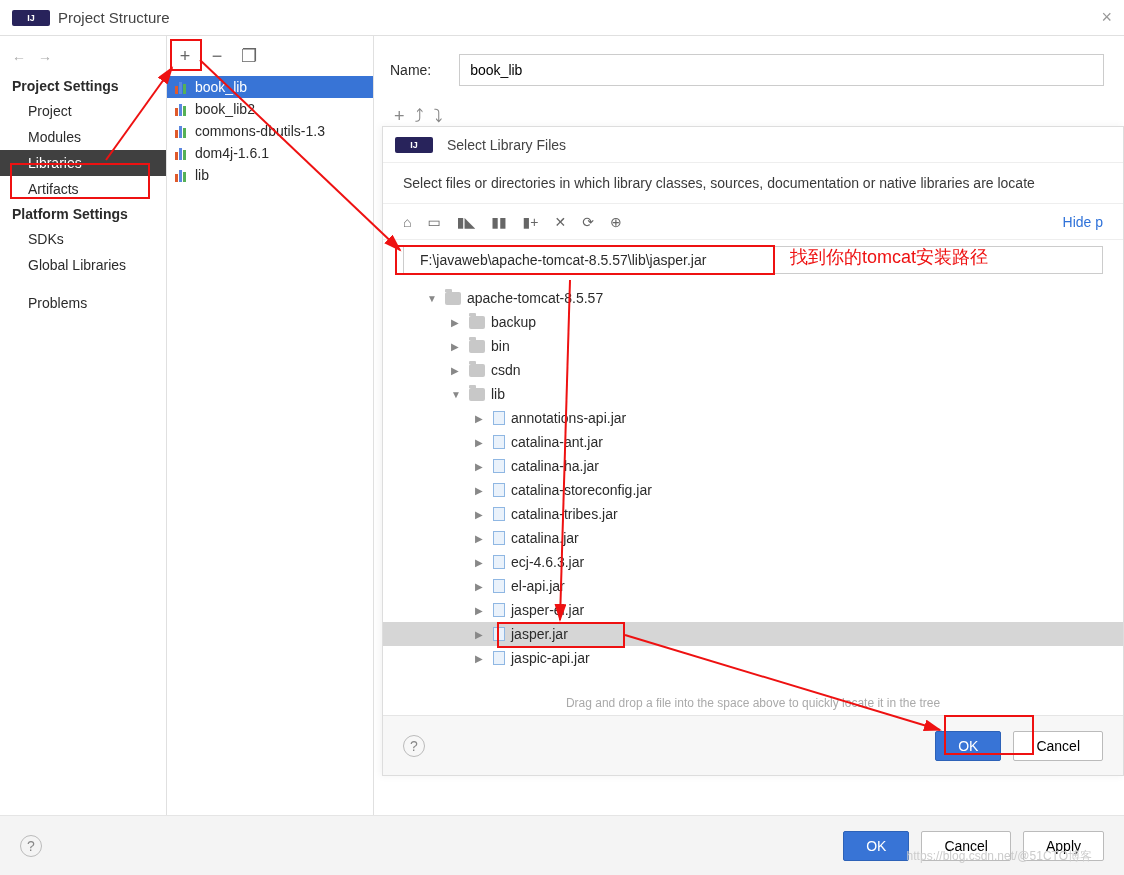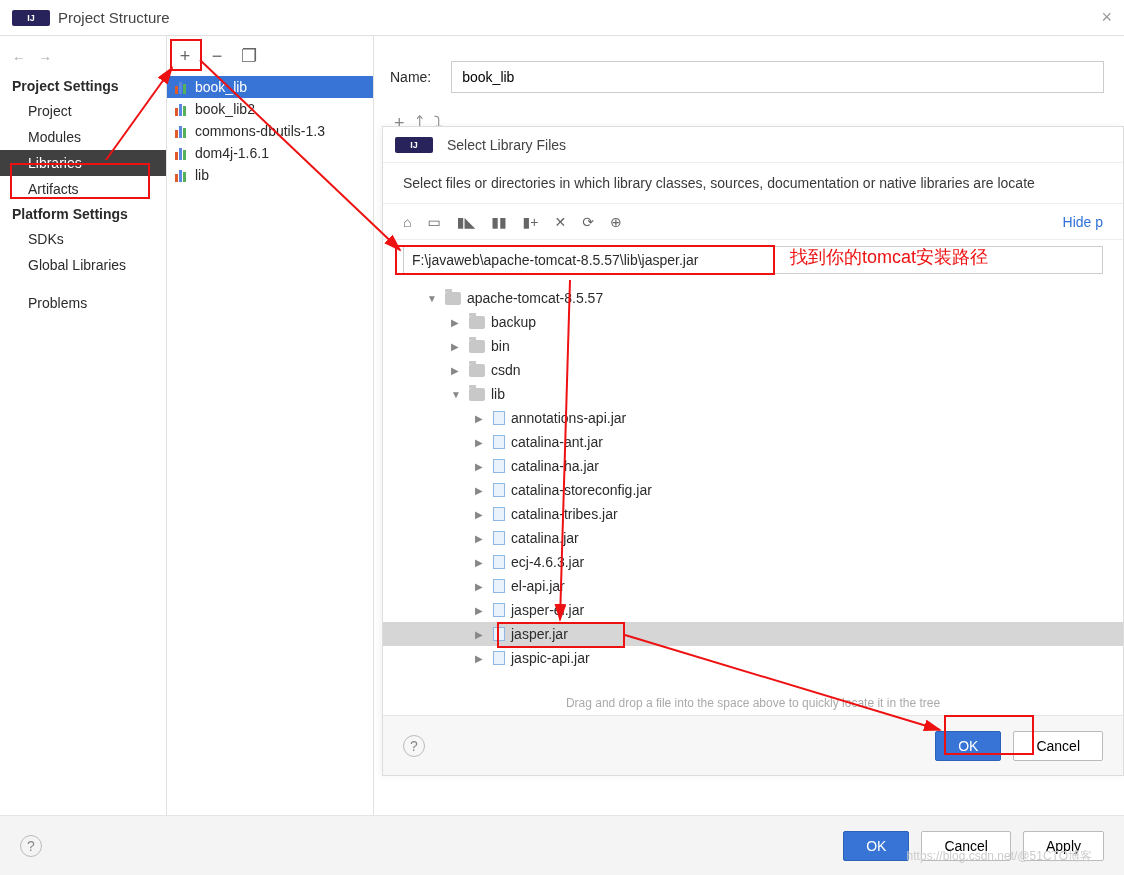--- a/index.html
+++ b/index.html
@@ -20,34 +20,34 @@
   .lib-toolbar .tb-btn { font-size:18px; cursor:default; width:20px; text-align:center;}
   .lib-list { }
   .lib-item { display:flex; align-items:center; padding:3px 8px; gap:6px; font-size:14px;}
   .lib-item.selected { background:#3874d6; color:#fff;}
   .lib-icon { width:14px; display:flex; gap:1px; align-items:flex-end; height:14px;}
   .lib-icon span{width:3px;}
   .lib-icon .b1{height:8px;background:#e05a2b;}
   .lib-icon .b2{height:12px;background:#5b87e0;}
   .lib-icon .b3{height:10px;background:#55b157;}
   .right { flex:1; padding:18px 0 0 16px; position:relative;}
-  .name-row { display:flex; align-items:center; gap:20px; padding-right:20px; margin-bottom:20px;margin-top:7px;}
+  .name-row { display:flex; align-items:center; gap:28px; padding-right:20px; margin-bottom:20px;}
   .name-row label{font-size:14px;}
   .name-input { flex:1; border:1px solid #ccc; padding:6px 10px; font-size:14px; height:32px;}
   .small-toolbar{ color:#888; font-size:18px; display:flex; gap:10px; padding-left:4px;}
 
   
   .dialog { position:absolute; left:382px; top:126px; right:0; height:650px; background:#fff; border:1px solid #ddd; box-shadow:-2px 0 8px rgba(0,0,0,.05);}
   .dlg-title { height:36px; display:flex; align-items:center; padding:0 12px; border-bottom:1px solid #eee;}
   .dlg-title .t { font-size:14px; color:#444; margin-left:6px;}
   .dlg-sub { padding:12px 20px; color:#3a3a3a; font-size:14px; border-bottom:1px solid #eee;}
   .dlg-toolbar { display:flex; align-items:center; padding:6px 20px; gap:16px; color:#666; border-bottom:1px solid #eee; height:36px;}
   .dlg-toolbar .ic { font-size:14px; cursor:default;}
   .hide-path { margin-left:auto; color:#2f72d9; font-size:14px;}
-  .path-box { margin:6px 20px 12px; border:1px solid #ccc; padding:5px 8px; font-size:14px; background:#fff;}
+  .path-box { margin:6px 20px 12px; border:1px solid #ccc; padding:5px 16px; font-size:14px; background:#fff;}
   .tree { margin:4px 0; height:400px; overflow:hidden; font-size:14px;}
   .tree-row { display:flex; align-items:center; height:24px; padding-left:20px; gap:6px; cursor:default;}
   .tree-row.selected { background:#d6d6d6;}
   .arrow { width:12px; color:#888; font-size:10px;}
   .folder-ic { width:16px; height:13px; background:#c8c8c8; border-radius:2px; display:inline-block; position:relative;}
   .folder-ic:before{content:'';position:absolute;top:-3px;left:0;width:7px;height:3px;background:#c8c8c8;border-radius:1px 1px 0 0;}
   .jar-ic { width:12px; height:14px; border:1px solid #8fb7e3; background:#eaf2fb; display:inline-block;}
   .drag-hint { text-align:center; color:#aaa; font-size:12px; padding:6px 0 10px;}
   .dlg-buttons { position:absolute; bottom:0; left:0; right:0; height:60px; border-top:1px solid #e5e5e5; background:#f7f7f7; display:flex; align-items:center; padding:0 20px; gap:12px;}
   .helpq{ width:22px;height:22px;border:1px solid #bbb;border-radius:50%;display:flex;align-items:center;justify-content:center;color:#888;font-size:14px;}

